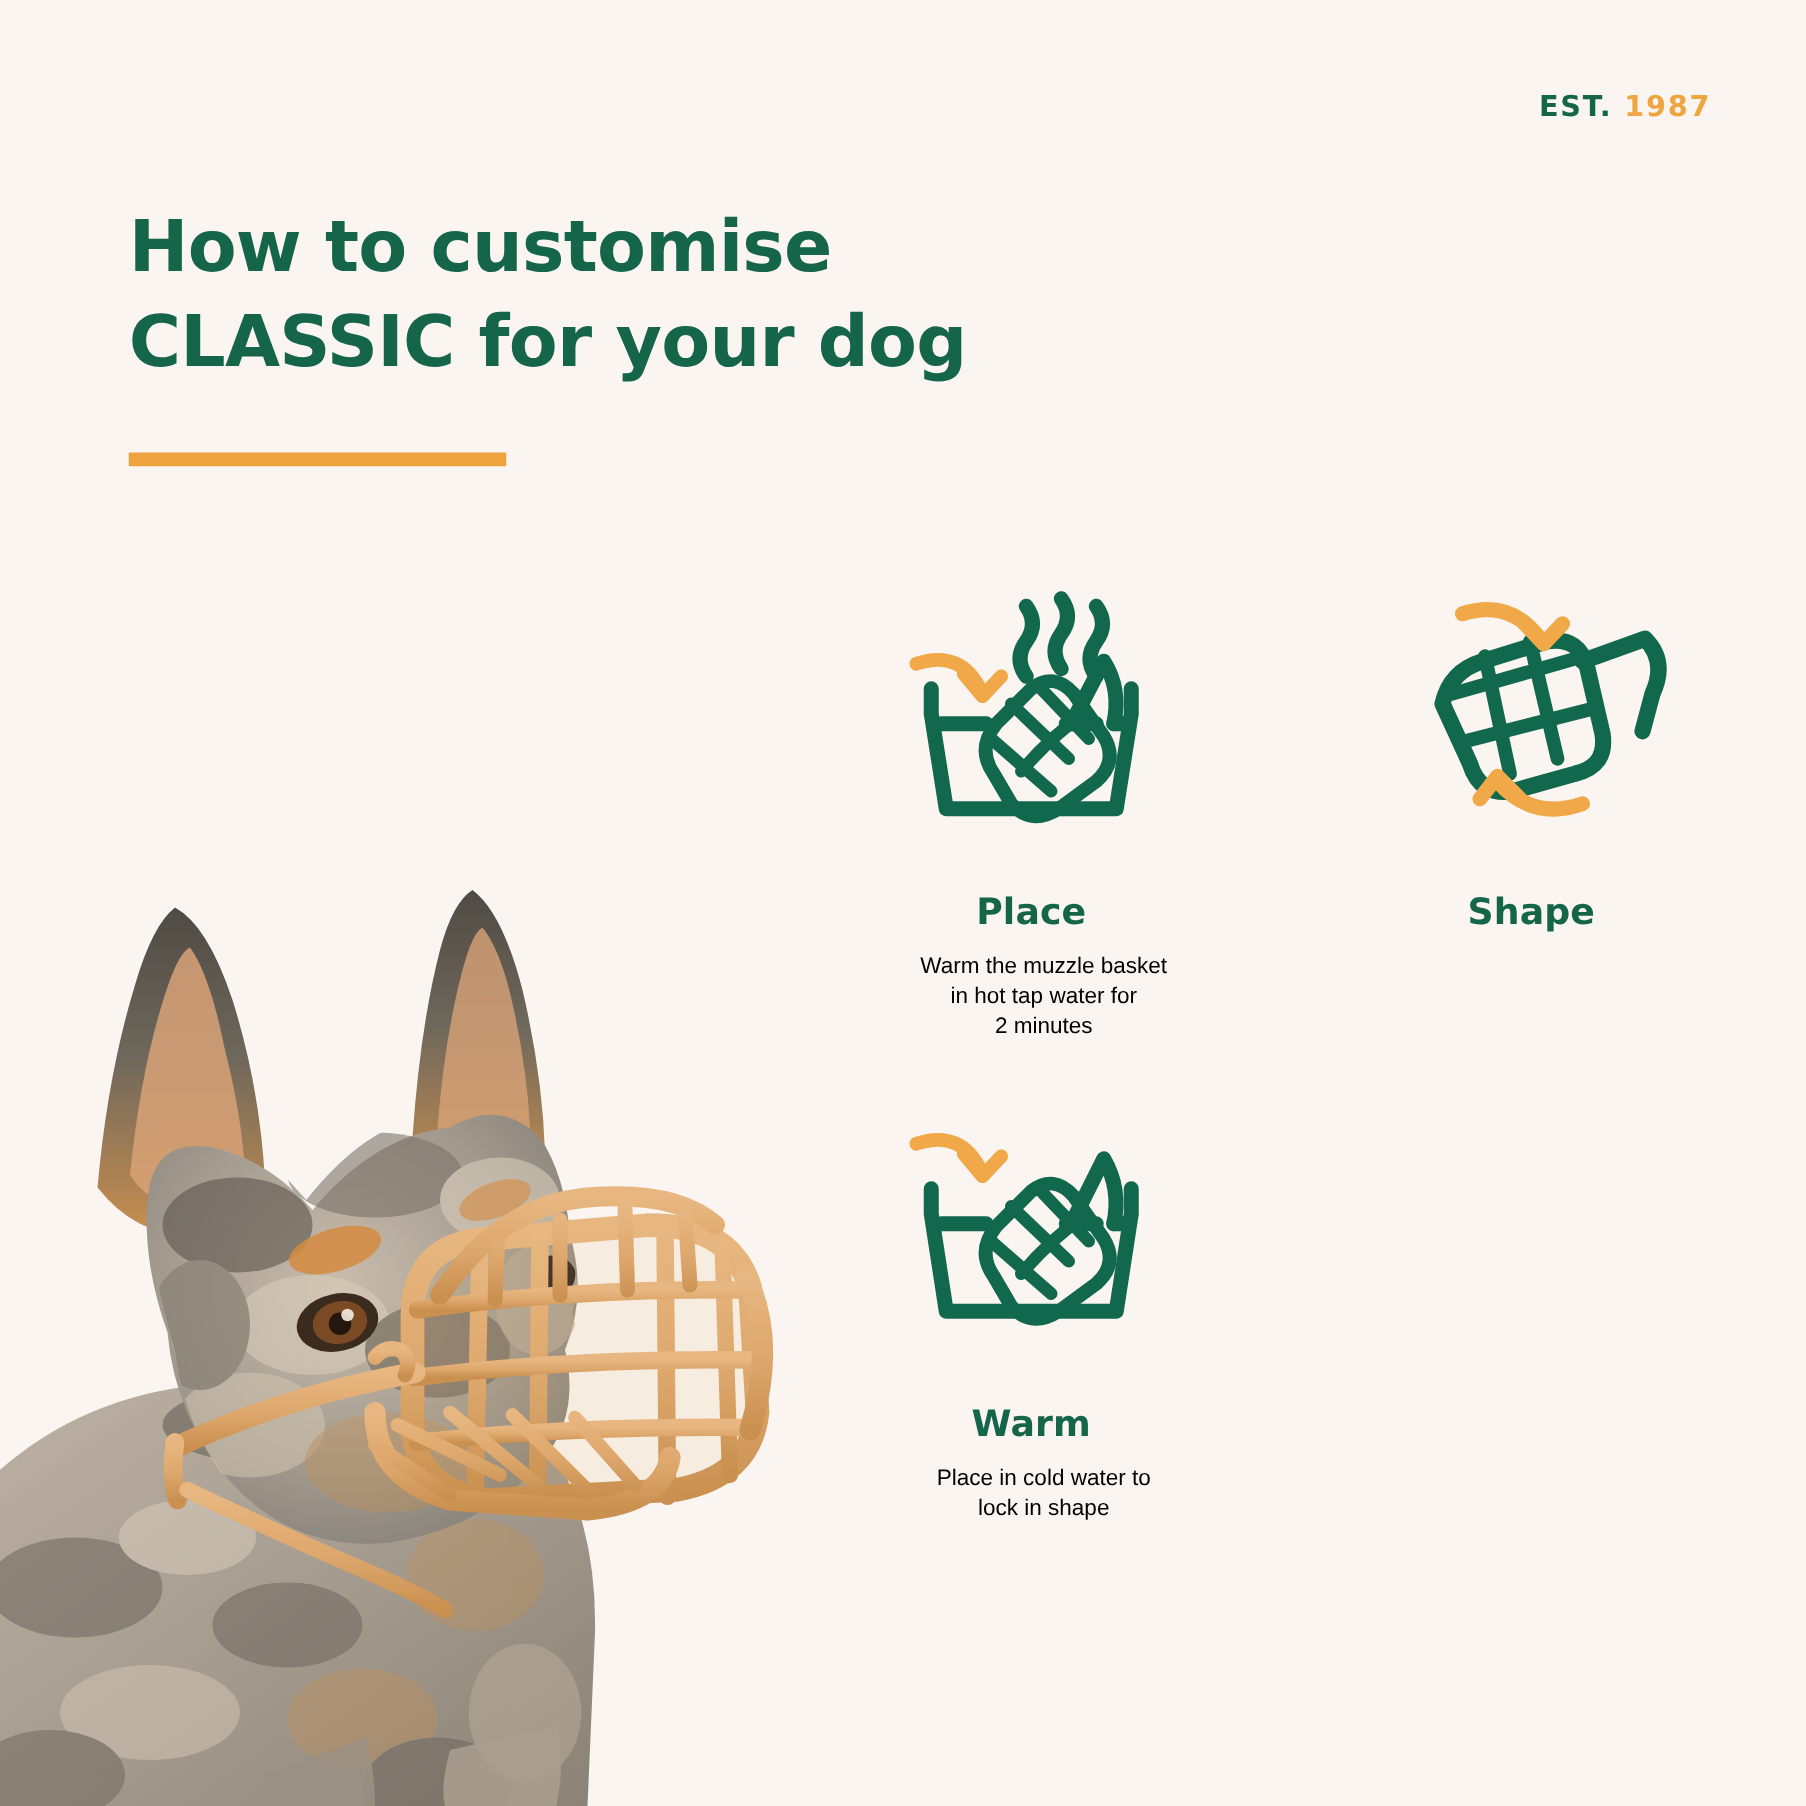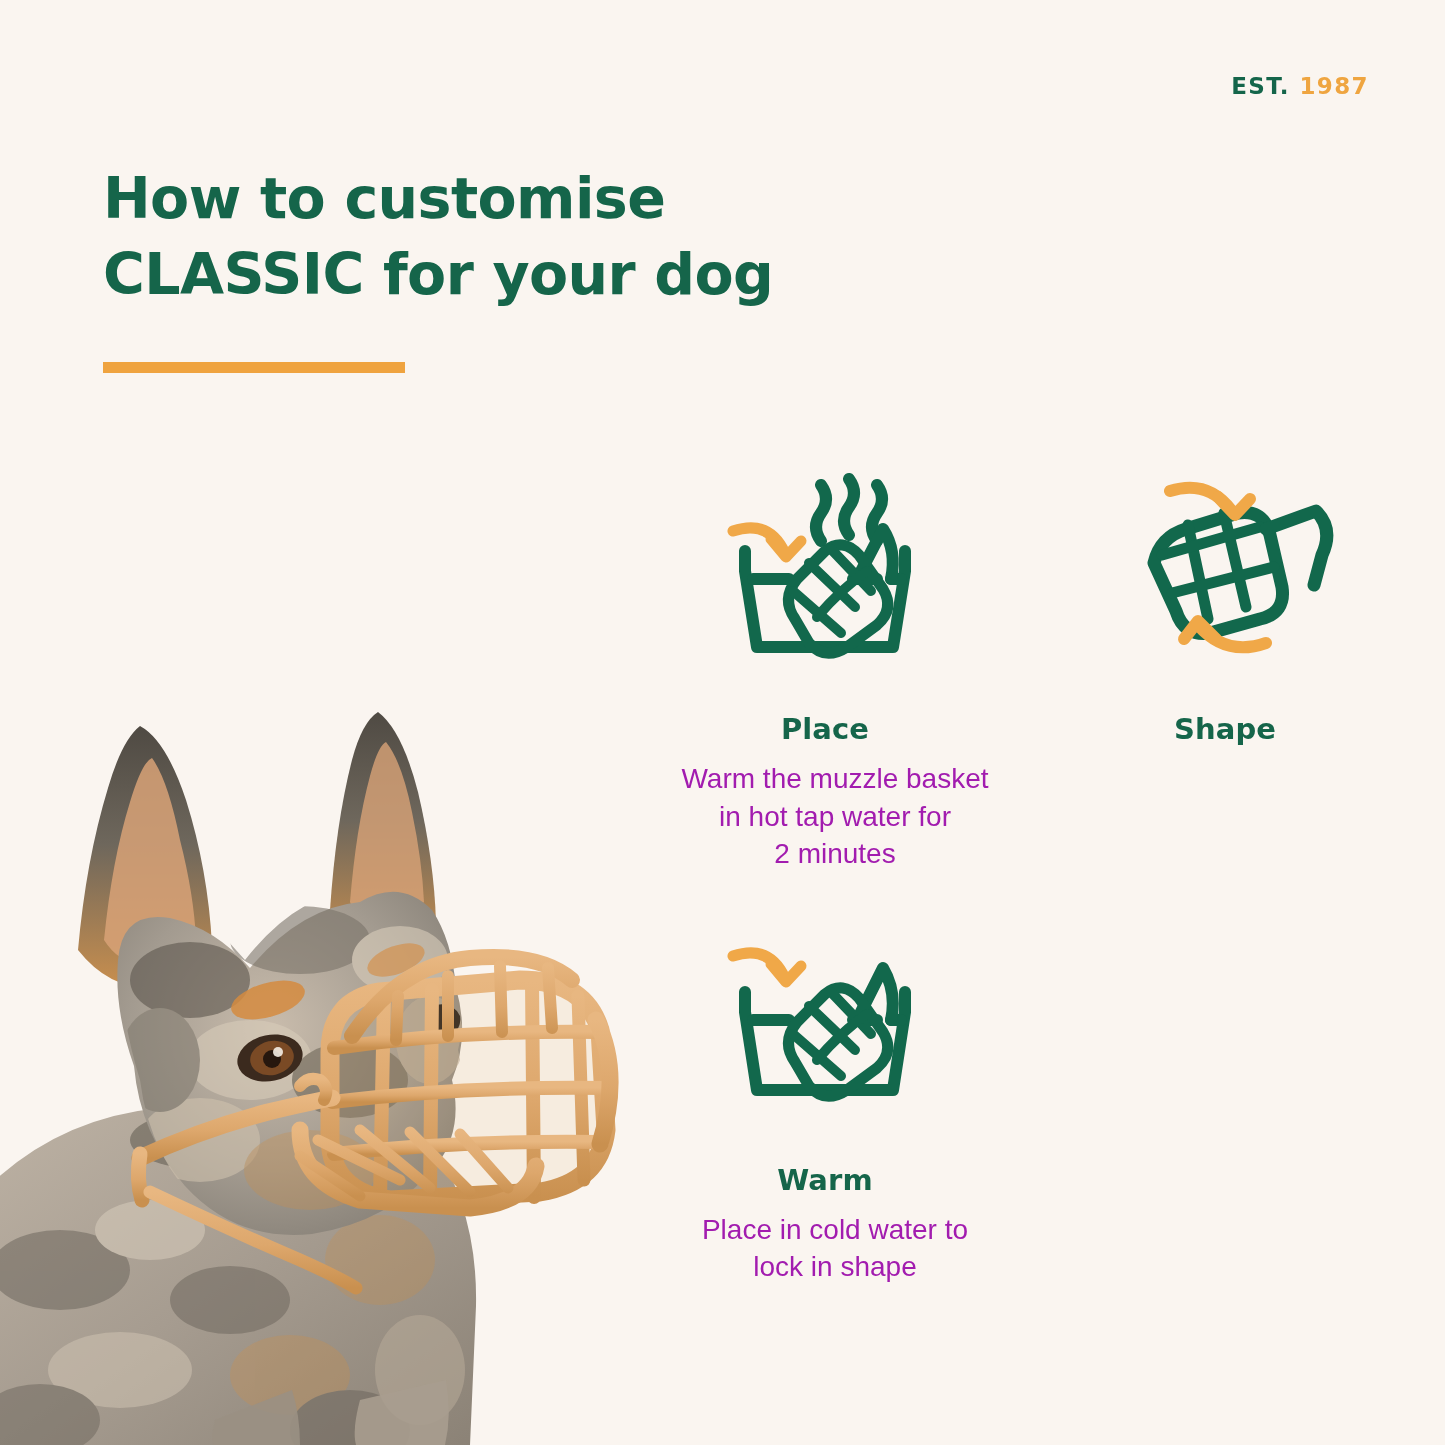--- a/index.html
+++ b/index.html
@@ -115,23 +115,23 @@
     margin-top: 30px;
     font-family: "DejaVu Sans", sans-serif;
     font-weight: bold;
     font-size: 29px;
     color: #15654A;
     letter-spacing: 0.1px;
   }
   .step-desc {
     margin-top: 14px;
     font-family: "Liberation Sans", sans-serif;
-    font-size: 28px;
+    font-size: 18px;
     line-height: 1.34;
-    color: #a21caf;
+    color: #000000;
     white-space: pre-line;
     max-width: 330px;
     margin-left: 20px;
   }
   .step-row2 .step-icon { height: 200px; }
 </style>
 </head>
 <body>
 
 <div class="brand">

